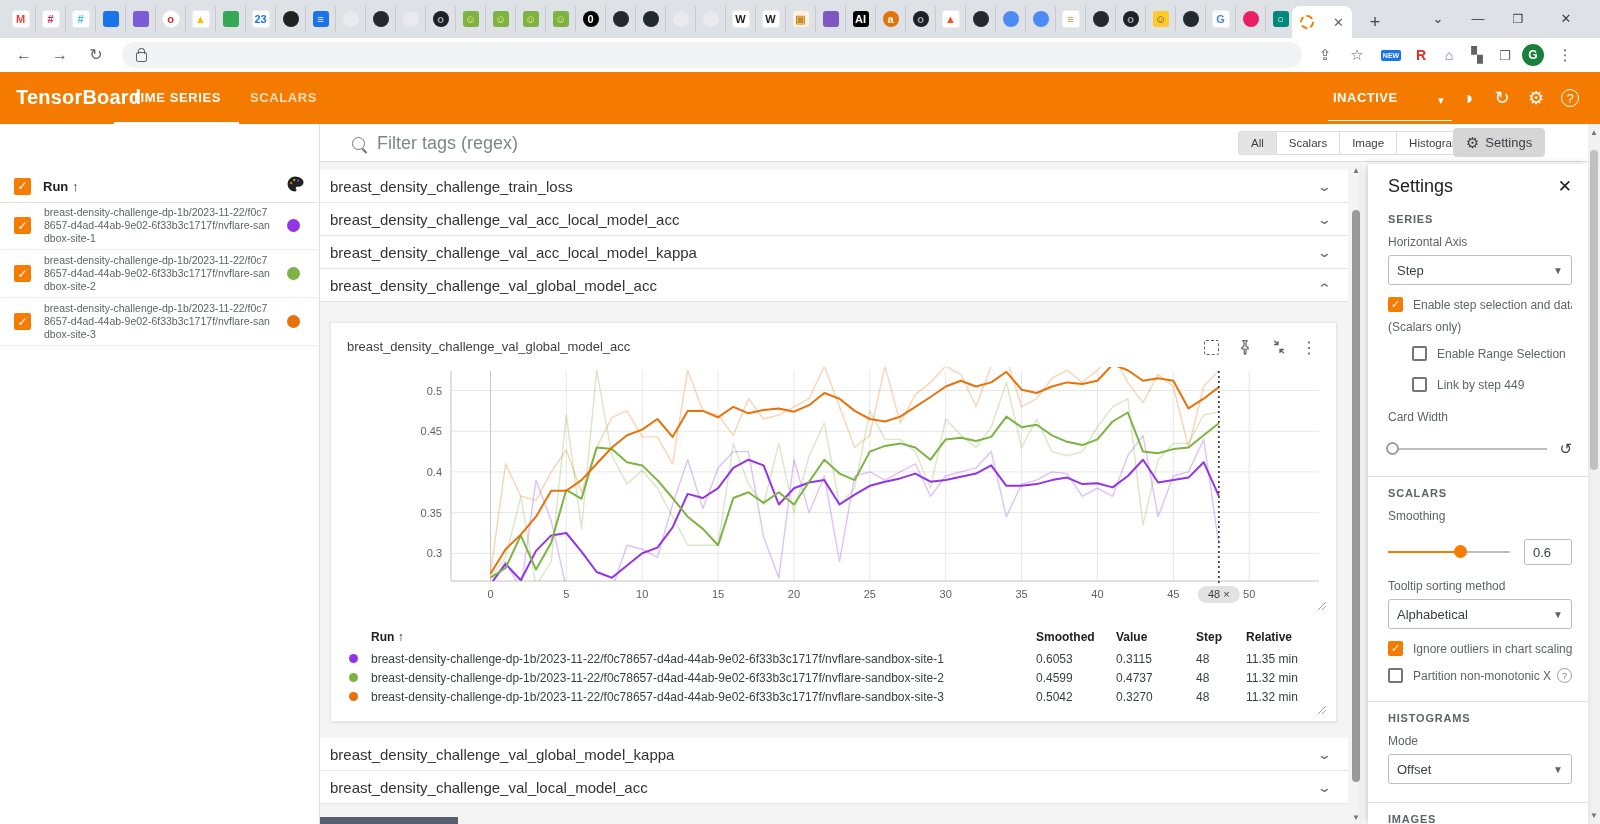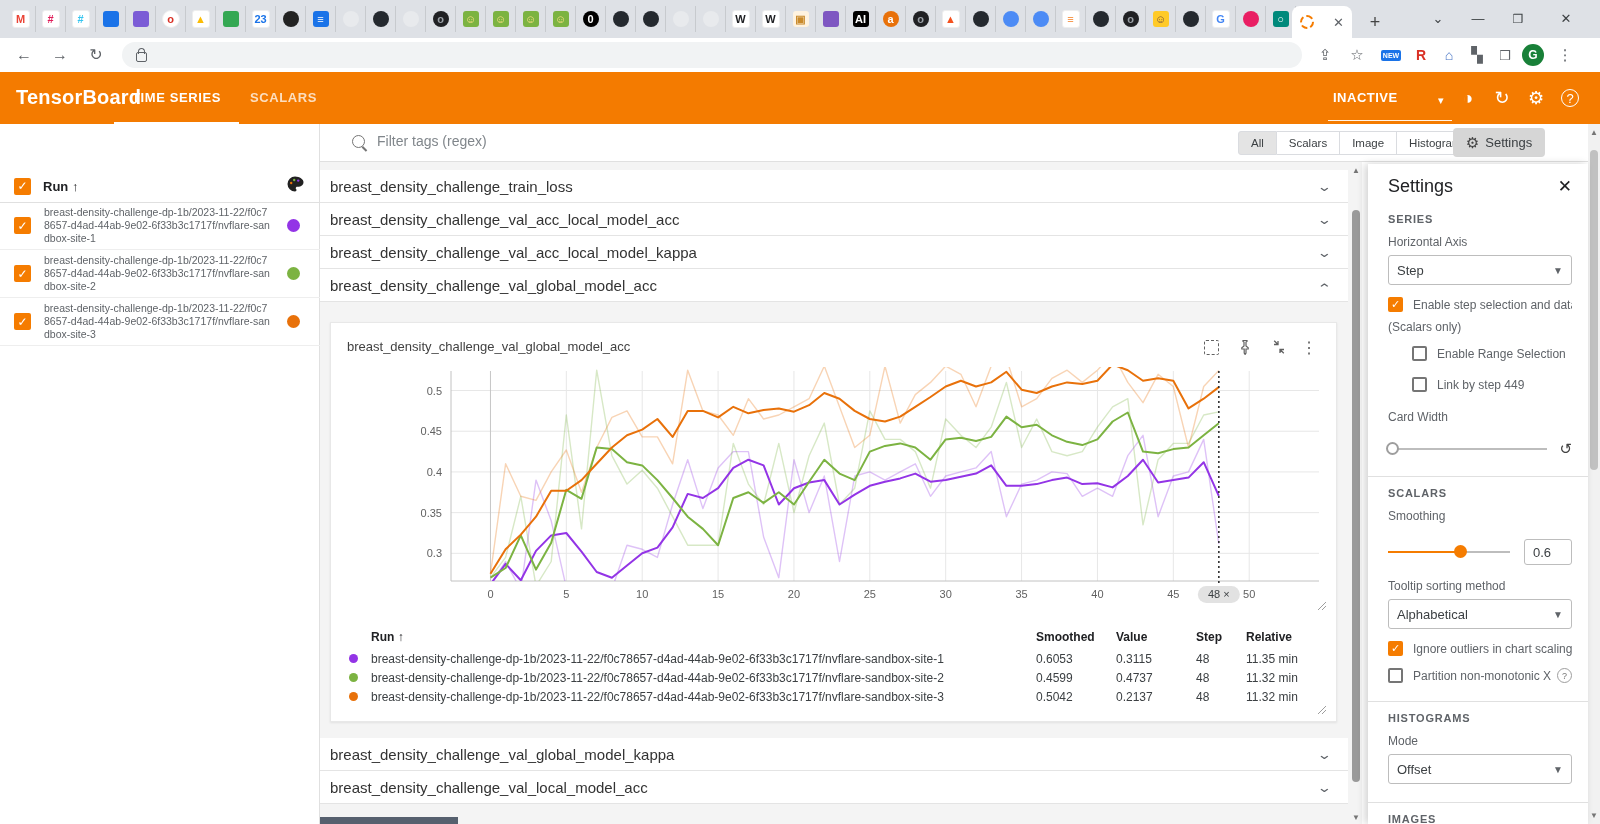--- a/index.html
+++ b/index.html
@@ -49,21 +49,21 @@
   .cbx{width:17px;height:17px;border-radius:2px;background:#f57c00;flex:none;display:flex;align-items:center;justify-content:center;color:#fff;font-size:12px;margin-left:14px;}
   #palette{margin-left:auto;margin-right:16px;}
   #runs-list{position:absolute;left:0;top:78px;width:320px;}
   .run-row{display:flex;align-items:center;border-bottom:1px solid #eee;padding:4px 0;}
   .run-name{font-size:10.5px;line-height:13px;color:#5f6368;margin-left:13px;width:228px;word-break:break-all;}
   .run-dot{width:13px;height:13px;border-radius:50%;margin-left:auto;margin-right:20px;flex:none;}
   
   #main-bg{position:absolute;left:320px;top:162px;width:1042px;height:662px;background:#f4f4f4;}
   #filter-row{position:absolute;left:320px;top:124px;width:1280px;height:38px;background:#fff;border-bottom:1px solid #e0e0e0;box-sizing:border-box;}
   #filter-input{position:absolute;left:20px;top:9px;display:flex;align-items:center;}
-  #filter-input span{margin-left:12px;font-size:14px;color:#80868b;}
+  #filter-input span{margin-left:12px;font-size:18px;color:#80868b;}
   #toggle-group{position:absolute;left:918px;top:7px;display:flex;height:24px;}
   .tgl{border:1px solid #dadce0;border-left:none;background:#fff;font-size:11.5px;color:#3c4043;display:flex;align-items:center;padding:0 12px;}
   .tgl:first-child{border-left:1px solid #dadce0;border-radius:3px 0 0 3px;}
   .tgl:last-child{border-radius:0 3px 3px 0;}
   .tgl.active{background:#e4e4e4;}
   #settings-btn{position:absolute;left:1133px;top:4px;width:92px;height:29px;background:#d6d6d6;border-radius:4px;display:flex;align-items:center;justify-content:center;font-size:13px;color:#3c4043;}
   #settings-btn .gear{margin-right:6px;font-size:15px;color:#424242;}
   .taglist{position:absolute;left:320px;width:1028px;}
   #taglist-top{top:170px;}
   #taglist-bottom{top:738px;}
@@ -489,21 +489,21 @@
           <span class="t-val">0.4737</span>
           <span class="t-step">48</span>
           <span class="t-rel">11.32 min</span>
         </div>
         <div class="trow">
           <span class="t-dot">
             <i style="background: rgb(232, 113, 10);"></i>
           </span>
           <span class="t-name">breast-density-challenge-dp-1b/2023-11-22/f0c78657-d4ad-44ab-9e02-6f33b3c1717f/nvflare-sandbox-site-3</span>
           <span class="t-sm">0.5042</span>
-          <span class="t-val">0.2137</span>
+          <span class="t-val">0.3270</span>
           <span class="t-step">48</span>
           <span class="t-rel">11.32 min</span>
         </div>
       </div>
     <svg class="resize-glyph" style="left:986px;top:278px;" width="10" height="10">
         <path d="M9 1 1 9M9 5 5 9" stroke="#9e9e9e" fill="none"></path>
       </svg>
     <svg class="resize-glyph" style="left:986px;top:382px;" width="10" height="10">
         <path d="M9 1 1 9M9 5 5 9" stroke="#9e9e9e" fill="none"></path>
       </svg>

